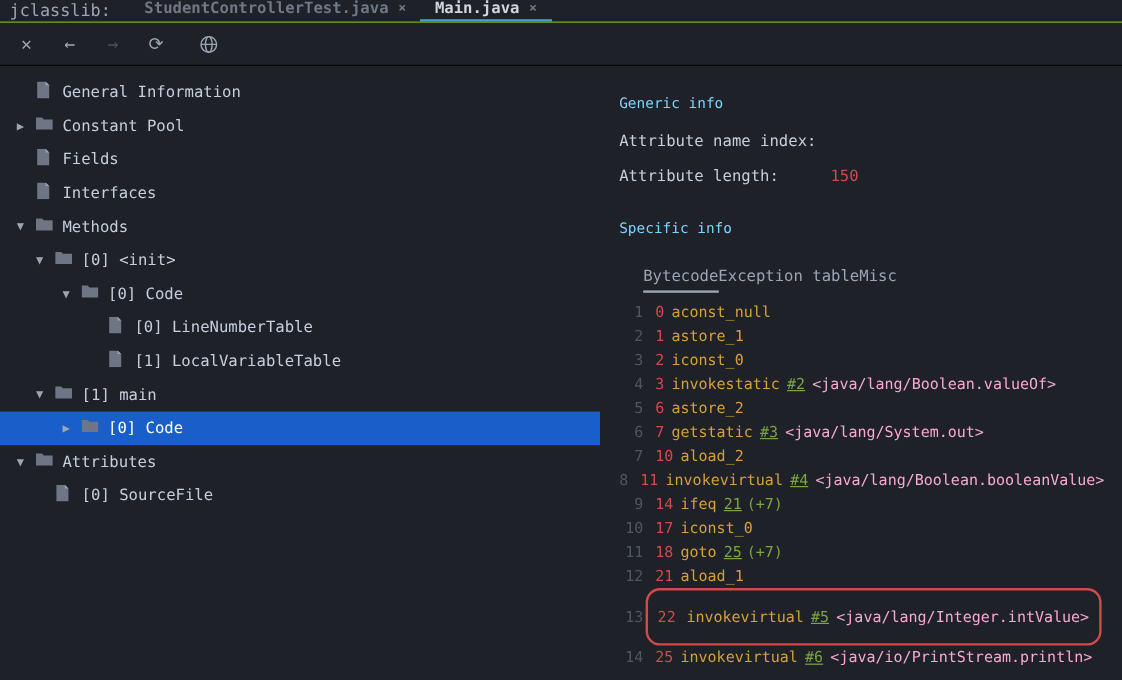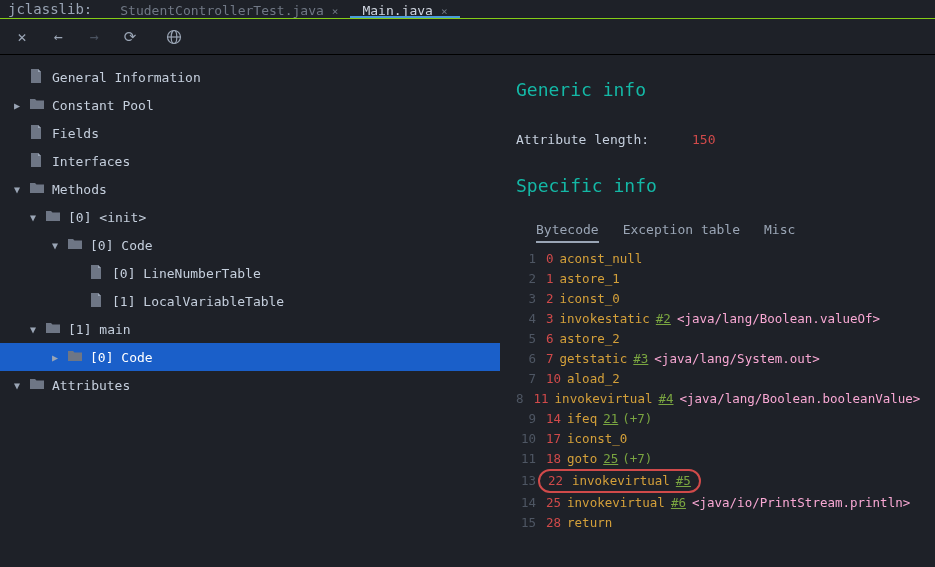--- a/index.html
+++ b/index.html
@@ -20,26 +20,27 @@
       padding: 0 8px;
       border-bottom: 1px solid #84cc16;
     }
     .app-title {
       color: #9aa5b5;
       margin-right: 16px;
       font-size: 14px;
     }
     .tab {
       display: flex;
-      align-items: flex-end;
+      align-items: flex-start;
       padding: 0 12px;
       height: 100%;
       color: #707885;
       cursor: pointer;
       position: relative;
+      font-weight: bold;
     }
     .tab.active {
       color: #d0d6e0;
     }
     .tab.active::after {
       content: '';
       position: absolute;
       bottom: 0;
       left: 0;
       right: 0;
@@ -111,22 +112,22 @@
     .indent-0 { padding-left: 14px; }
     .indent-1 { padding-left: 30px; }
     .indent-2 { padding-left: 52px; }
     .indent-3 { padding-left: 74px; }
     .detail-panel {
       flex: 1;
       padding: 24px 16px 0 16px;
       overflow-y: auto;
     }
     .section-title {
-      color: #14b8a6;
-      font-size: 18px;
+      color: #7dd3fc;
+      font-size: 12px;
       margin-bottom: 18px;
     }
     .attr-row {
       margin-bottom: 14px;
       display: flex;
     }
     .attr-label {
       color: #c5cfdd;
       min-width: 176px;
     }
@@ -137,21 +138,20 @@
     }
     .attr-tag {
       color: #d04a4a;
       margin-left: 6px;
     }
     .attr-value-red {
       color: #d04a4a;
     }
     .bytecode-tabs {
       display: flex;
-      gap: 24px;
       margin-top: 20px;
       margin-bottom: 6px;
       padding-left: 20px;
     }
     .bc-tab {
       color: #9aa5b5;
       cursor: pointer;
       padding: 6px 0;
       position: relative;
     }
@@ -196,21 +196,21 @@
       color: #f9a8d4;
       margin-left: 6px;
     }
     .bc-delta {
       color: #7aa540;
       margin-left: 4px;
     }
     .bc-highlight {
       border: 2px solid #d04a4a;
       border-radius: 12px;
-      padding: 0 8px;
+      padding: 12px 8px;
       margin-left: -8px;
       display: inline-flex;
       align-items: flex-start;
     }
   </style>
 </head>
 <body>
 
 <div class="tab-bar">
   <span class="app-title">jclasslib:</span>
@@ -324,24 +324,33 @@
           </svg></span>
         <span class="tree-label">[0] Code</span>
       </div>
       <div class="tree-item indent-0">
         <span class="tree-arrow">▼</span>
         <span class="tree-icon"><svg width="14" height="12" viewBox="0 0 14 12">
             <path fill="#6e7685" d="M0 1h5l1.5 1.5H14V11H0z"></path>
           </svg></span>
         <span class="tree-label">Attributes</span>
       </div>
+      <div class="tree-item indent-1">
+        <span class="tree-arrow"></span>
+        <span class="tree-icon"><svg width="12" height="14" viewBox="0 0 12 14">
+            <path fill="#6e7685" d="M1 0h7l3 3v11H1z"></path>
+            <path fill="#9aa5b5" d="M8 0v3h3z"></path>
+          </svg></span>
+        <span class="tree-label">[0] SourceFile</span>
+      </div>
     </div>
   <div class="detail-panel">
     <div class="section-title">Generic info</div>
     <div class="attr-row">
+      <span class="attr-label">Attribute name index:</span>
     </div>
     <div class="attr-row">
       <span class="attr-label">Attribute length:</span>
       <span class="attr-value-red">150</span>
     </div>
     <div class="section-title" style="margin-top:28px;">Specific info</div>
     <div class="bytecode-tabs" id="bc-tabs">
         <div class="bc-tab active">Bytecode</div>
         <div class="bc-tab">Exception table</div>
         <div class="bc-tab">Misc</div>
@@ -385,25 +394,30 @@
         </div>
         <div class="bc-row">
           <span class="bc-linenum">10</span>
           <span><span class="bc-offset">17</span><span class="bc-op">iconst_0</span></span>
         </div>
         <div class="bc-row">
           <span class="bc-linenum">11</span>
           <span><span class="bc-offset">18</span><span class="bc-op">goto</span><span class="bc-ref">25</span><span class="bc-delta">(+7)</span></span>
         </div>
         <div class="bc-row">
+          <span class="bc-linenum">12</span>
+          <span><span class="bc-offset">21</span><span class="bc-op">aload_1</span></span>
+        </div>
+        <div class="bc-row">
           <span class="bc-linenum">13</span>
           <span class="bc-highlight">
             <span class="bc-offset">22</span>
             <span class="bc-op">invokevirtual</span>
             <span class="bc-ref">#5</span>
+            <span class="bc-comment">&lt;java/lang/Integer.intValue&gt;</span>
           </span>
         </div>
         <div class="bc-row">
           <span class="bc-linenum">14</span>
           <span><span class="bc-offset">25</span><span class="bc-op">invokevirtual</span><span class="bc-ref">#6</span><span class="bc-comment">&lt;java/io/PrintStream.println&gt;</span></span>
         </div>
         <div class="bc-row">
           <span class="bc-linenum">15</span>
           <span><span class="bc-offset">28</span><span class="bc-op">return</span></span>
         </div>

